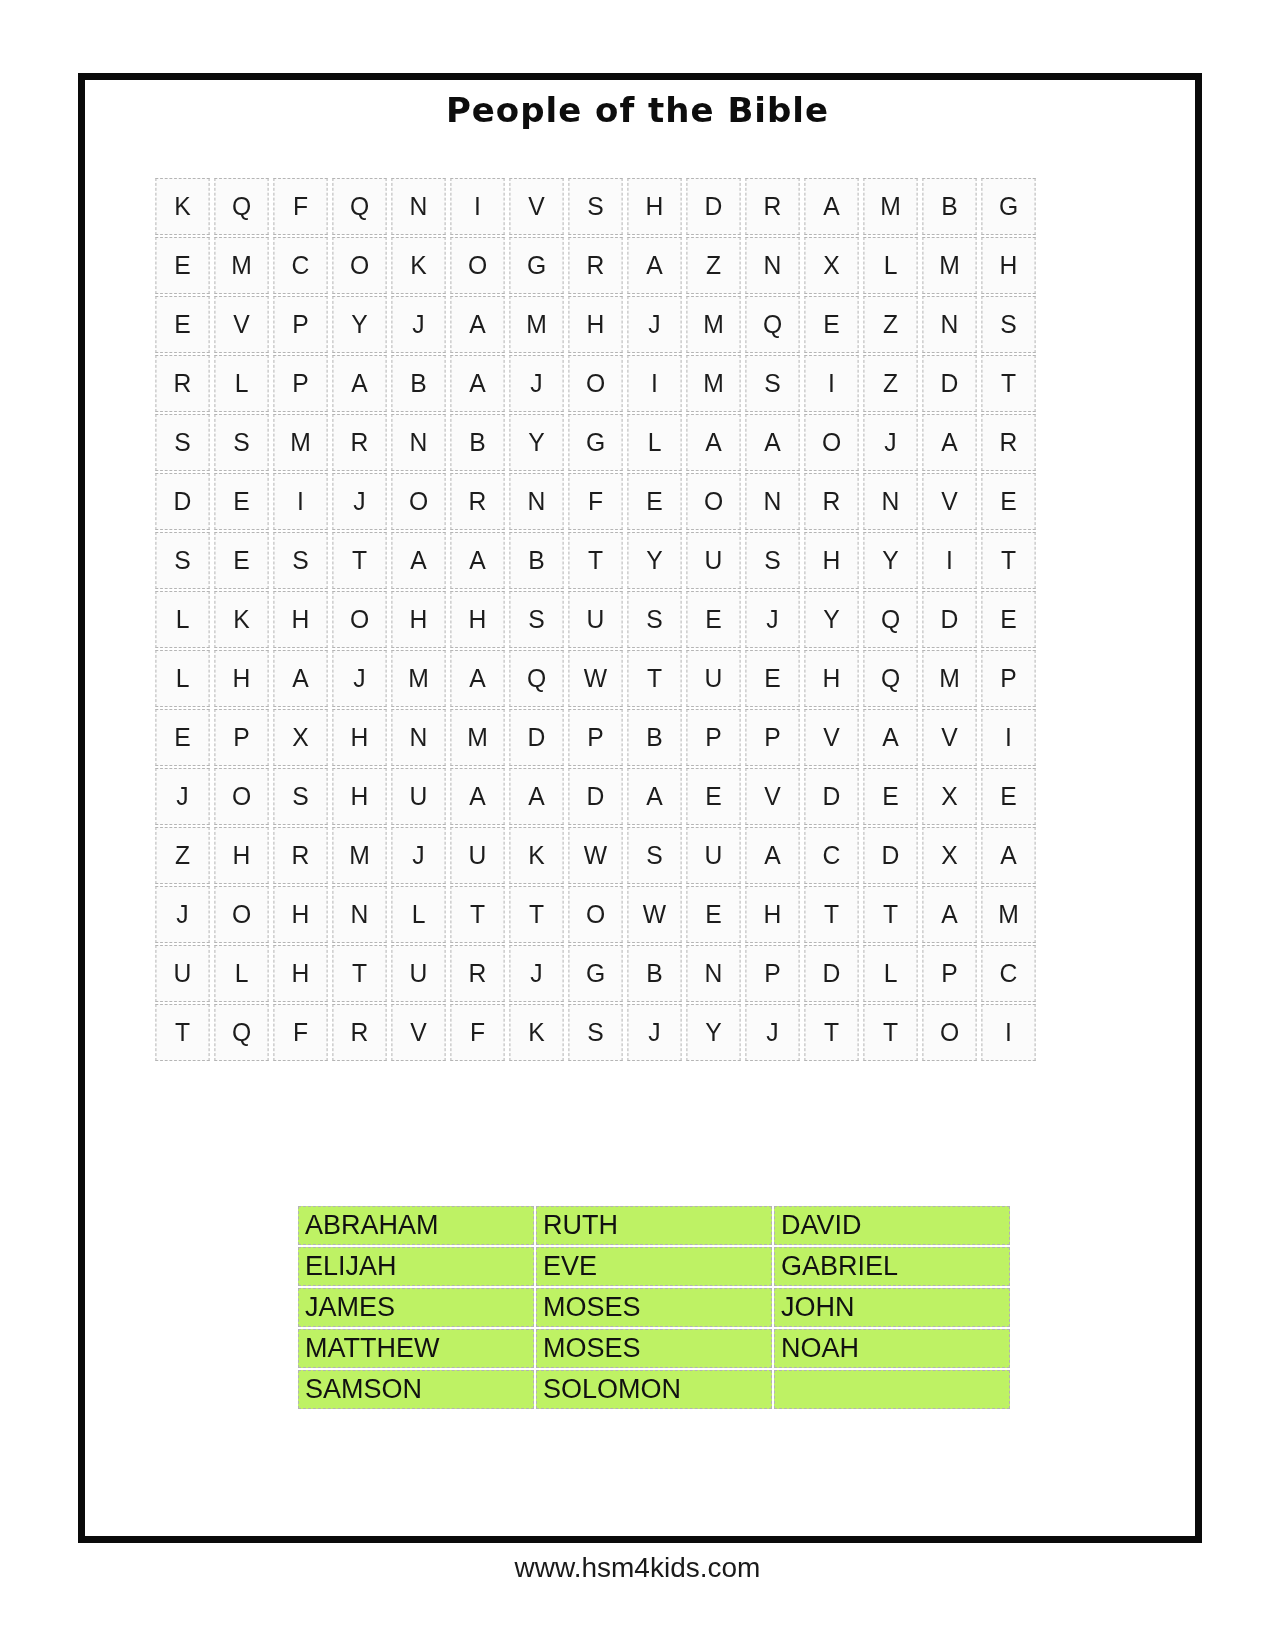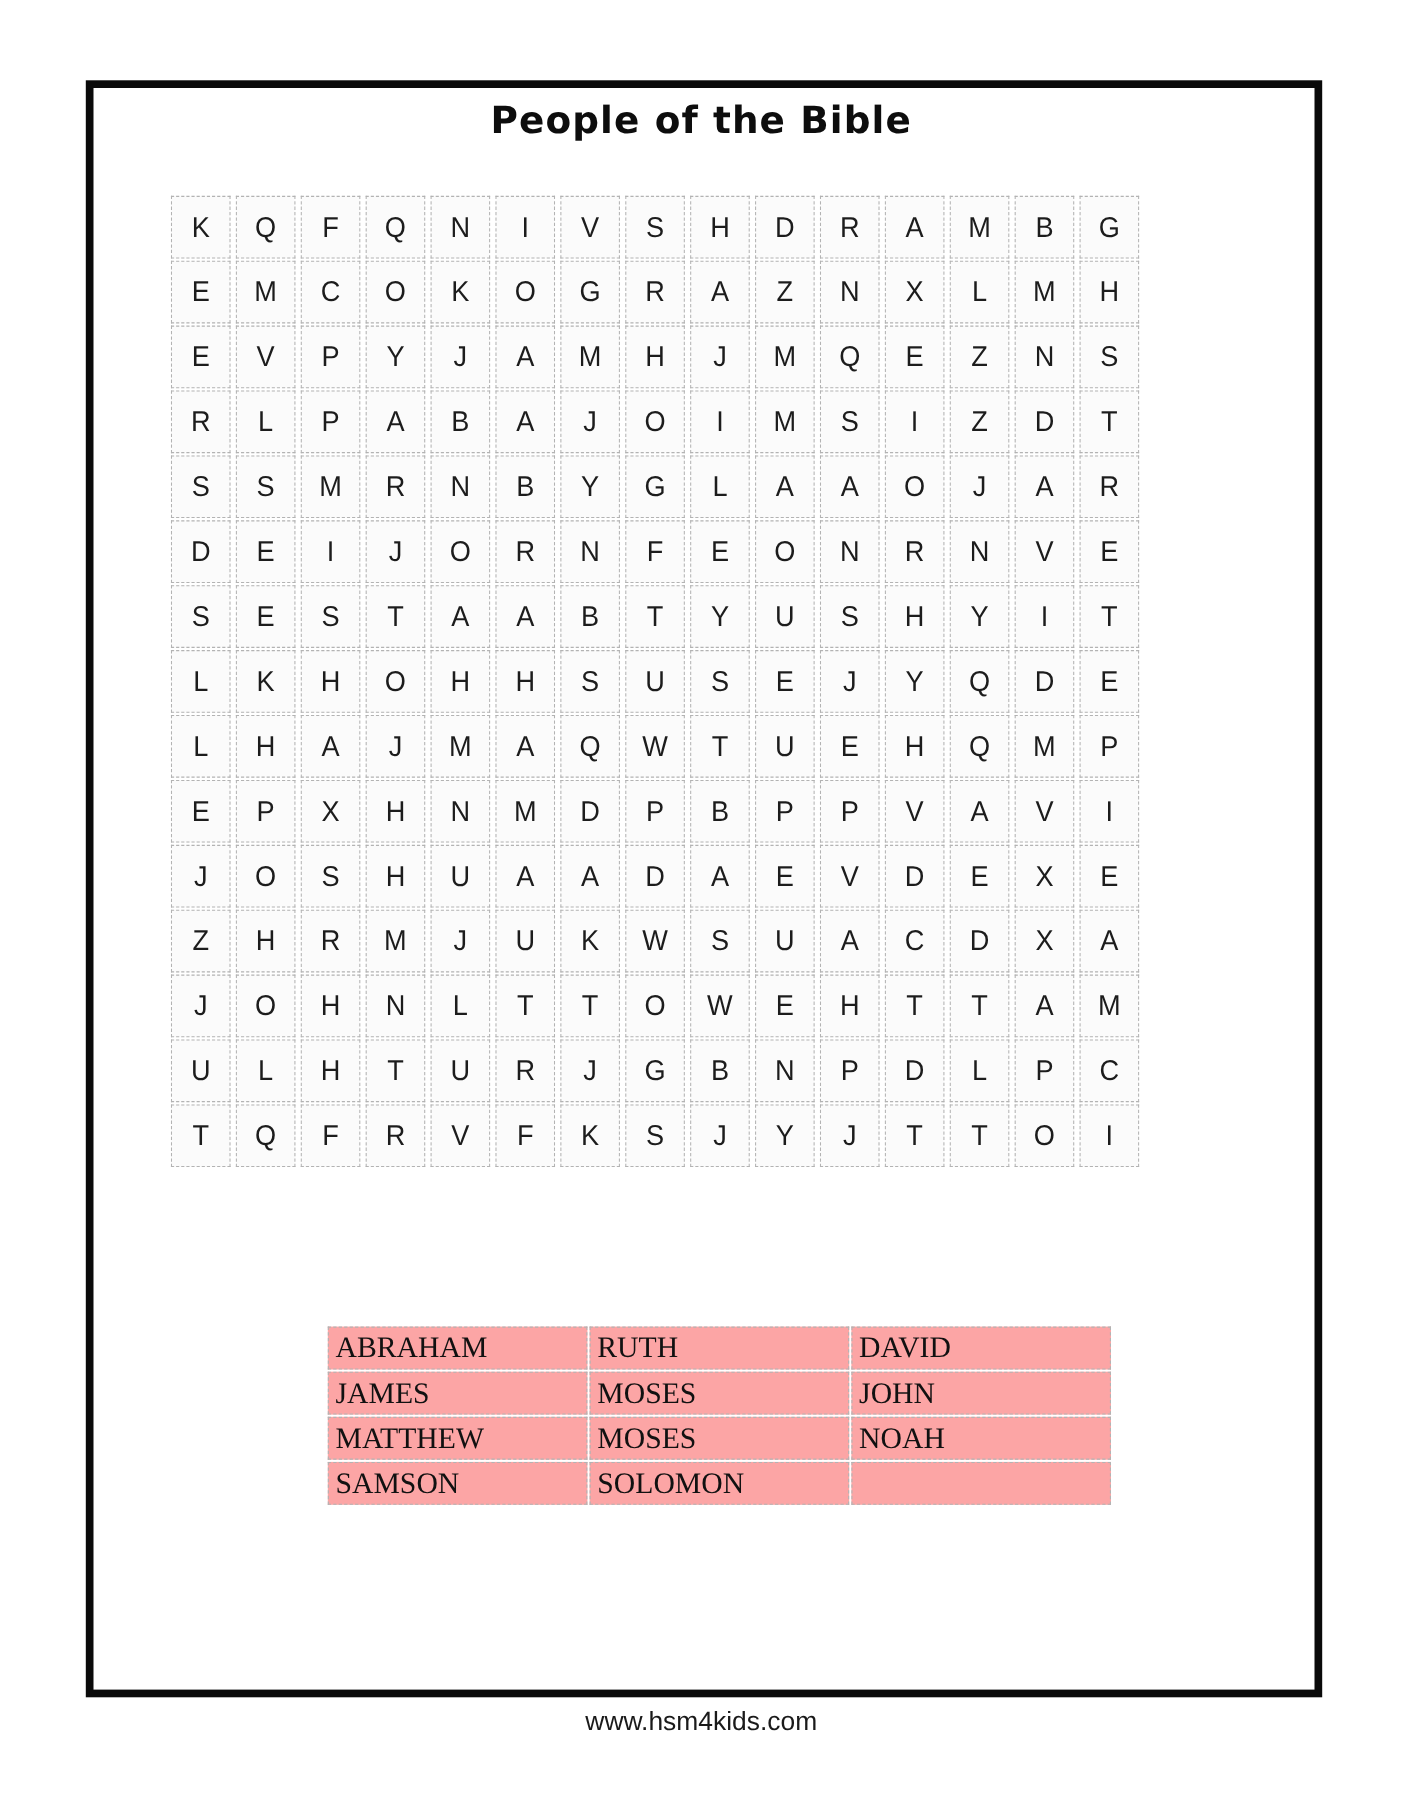--- a/index.html
+++ b/index.html
@@ -58,36 +58,36 @@
     left: 296px;
     top: 1204px;
     border-collapse: separate;
     border-spacing: 2px;
   }
   table.word-list td {
     width: 236px;
     height: 39px;
     box-sizing: border-box;
     border: 1px dashed #b3b3b3;
-    background: #fca5a5;
+    background: #bef264;
     text-align: left;
     vertical-align: middle;
     padding: 0 0 0 6px;
-    font-family: Liberation Serif, serif;
+    font-family: Liberation Sans, sans-serif;
     font-size: 27px;
     color: #111111;
   }
   .footer-url {
     position: absolute;
     left: 0;
     top: 1552px;
     width: 100%;
     text-align: center;
     font-family: "Liberation Sans", sans-serif;
-    font-size: 24px;
+    font-size: 28px;
     color: #1a1a1a;
   }
 </style>
 </head>
 <body>
 
 <div class="page-frame"></div>
 
 <div class="puzzle-title">People of the Bible</div>
 
@@ -352,20 +352,25 @@
 </table>
 
 <table class="word-list">
   <tbody>
       <tr>
         <td>ABRAHAM</td>
         <td>RUTH</td>
         <td>DAVID</td>
       </tr>
       <tr>
+        <td>ELIJAH</td>
+        <td>EVE</td>
+        <td>GABRIEL</td>
+      </tr>
+      <tr>
         <td>JAMES</td>
         <td>MOSES</td>
         <td>JOHN</td>
       </tr>
       <tr>
         <td>MATTHEW</td>
         <td>MOSES</td>
         <td>NOAH</td>
       </tr>
       <tr>

